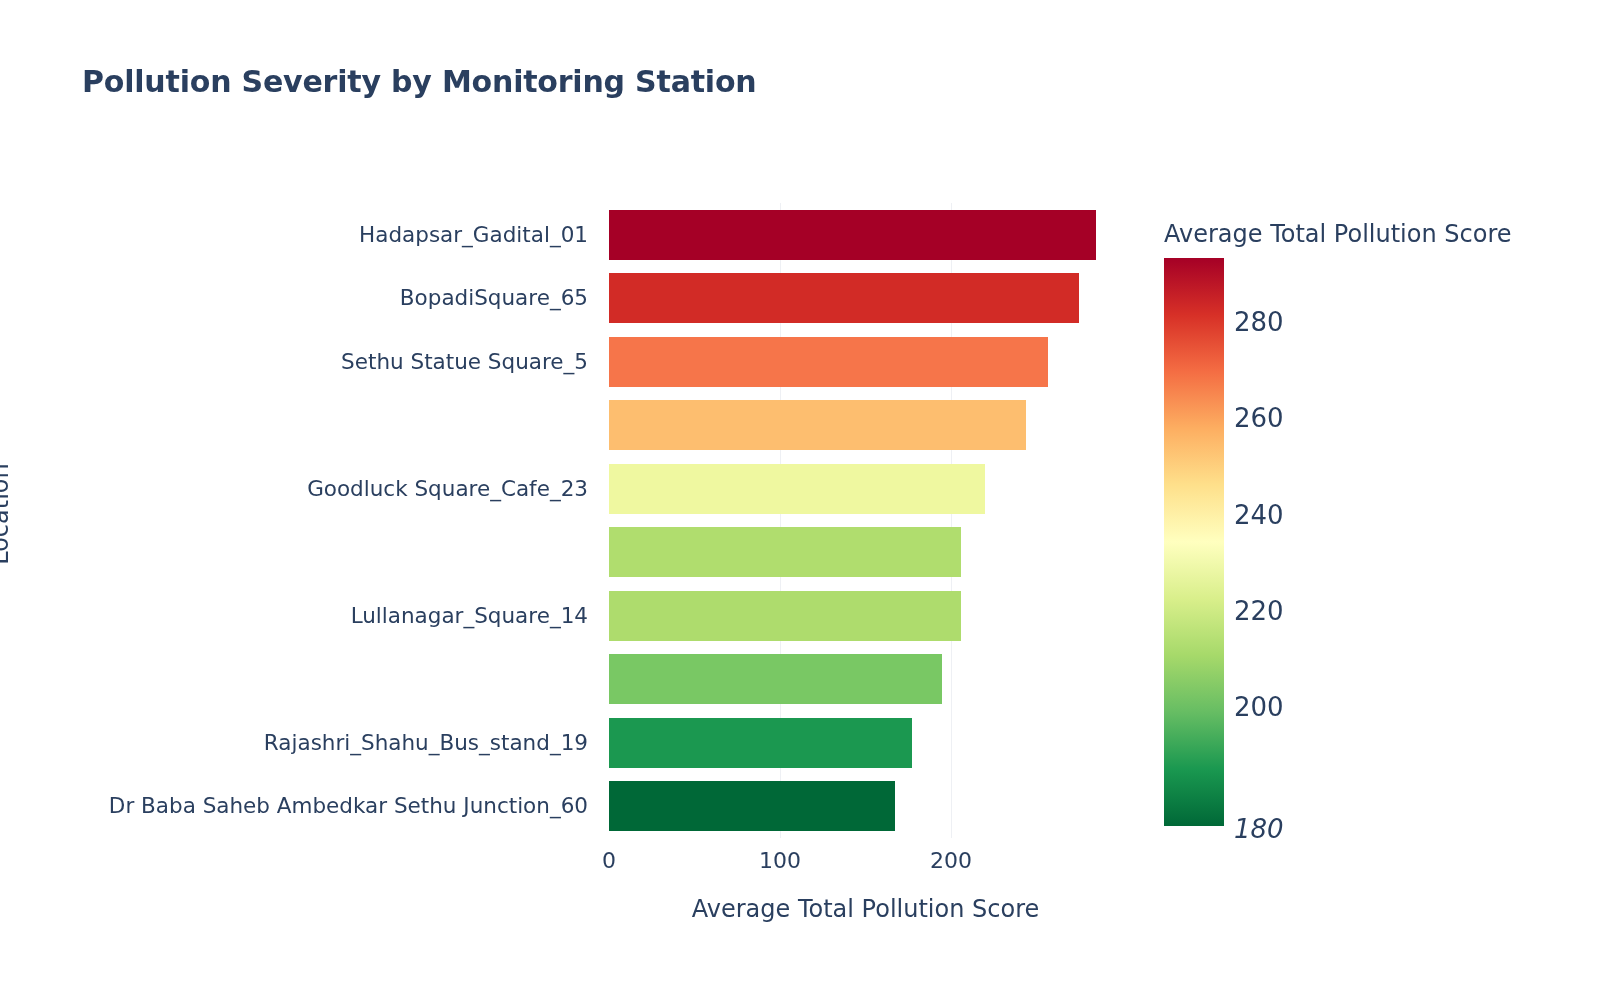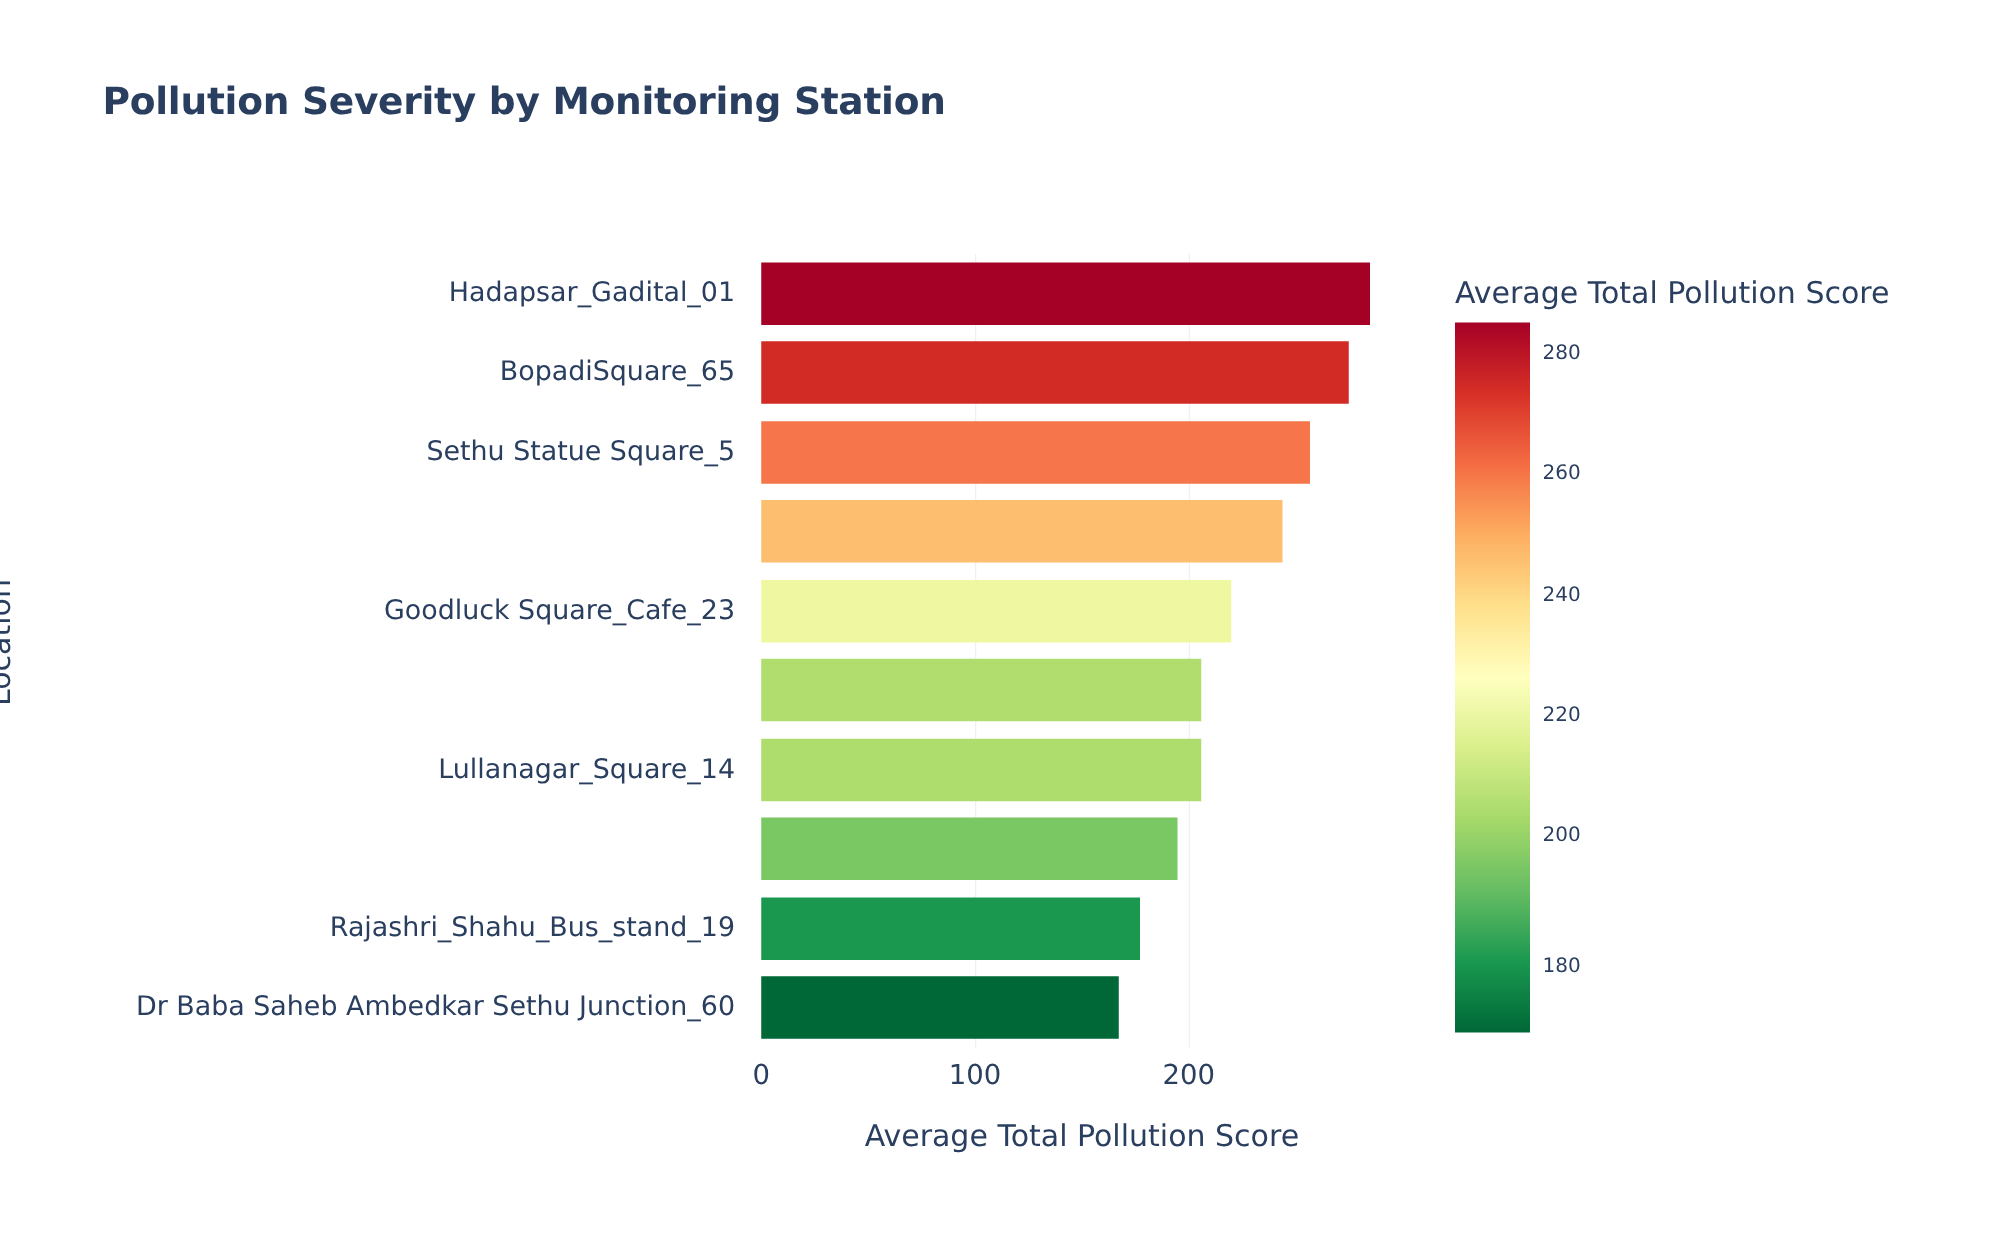--- a/index.html
+++ b/index.html
@@ -130,24 +130,25 @@
     position: absolute;
     left: 1164px;
     top: 220px;
     font-size: 24px;
     color: #2a3f5f;
     white-space: nowrap;
   }
   .cbtick {
     position: absolute;
     left: 70px;
-    font-size: 16px;
+    font-size: 26px;
     color: #2a3f5f;
     transform: translateY(-50%);
     white-space: nowrap;
+    margin-top: 40px;
   }
 </style>
 </head>
 <body>
 
 <div id="chart-root">
 
   <div id="chart-title">Pollution Severity by Monitoring Station</div>
 
   <div id="y-axis-title">Location</div>
@@ -186,21 +187,21 @@
         <div class="bar" title="Dr Baba Saheb Ambedkar Sethu Junction_60: 167" style="width: 285.57px; background: rgb(0, 104, 55); top: 6.75px;"></div>
       </div>
     </div>
 
   <div id="x-axis-title">Average Total Pollution Score</div>
 
   <div id="colorbar-title">Average Total Pollution Score</div>
 
   <div id="colorbar-wrap">
     <div id="colorbar-gradient" style="background: linear-gradient(rgb(165, 0, 38) 0%, rgb(215, 48, 39) 10%, rgb(244, 109, 67) 20%, rgb(253, 174, 97) 30%, rgb(254, 224, 139) 40%, rgb(255, 255, 191) 50%, rgb(217, 239, 139) 60%, rgb(166, 217, 106) 70%, rgb(102, 189, 99) 80%, rgb(26, 152, 80) 90%, rgb(0, 104, 55) 100%);"></div>
-  <div class="cbtick" style="top: 514px;">180</div>
+  <div class="cbtick" style="top: 531px; font-style: italic;">180</div>
       <div class="cbtick" style="top: 409.153px;">200</div>
       <div class="cbtick" style="top: 312.881px;">220</div>
       <div class="cbtick" style="top: 216.61px;">240</div>
       <div class="cbtick" style="top: 120.339px;">260</div>
       <div class="cbtick" style="top: 24.0678px;">280</div>
     </div>
 
 <div class="xtick" style="left: 609px;">0</div>
     <div class="xtick" style="left: 780px;">100</div>
     <div class="xtick" style="left: 951px;">200</div>

